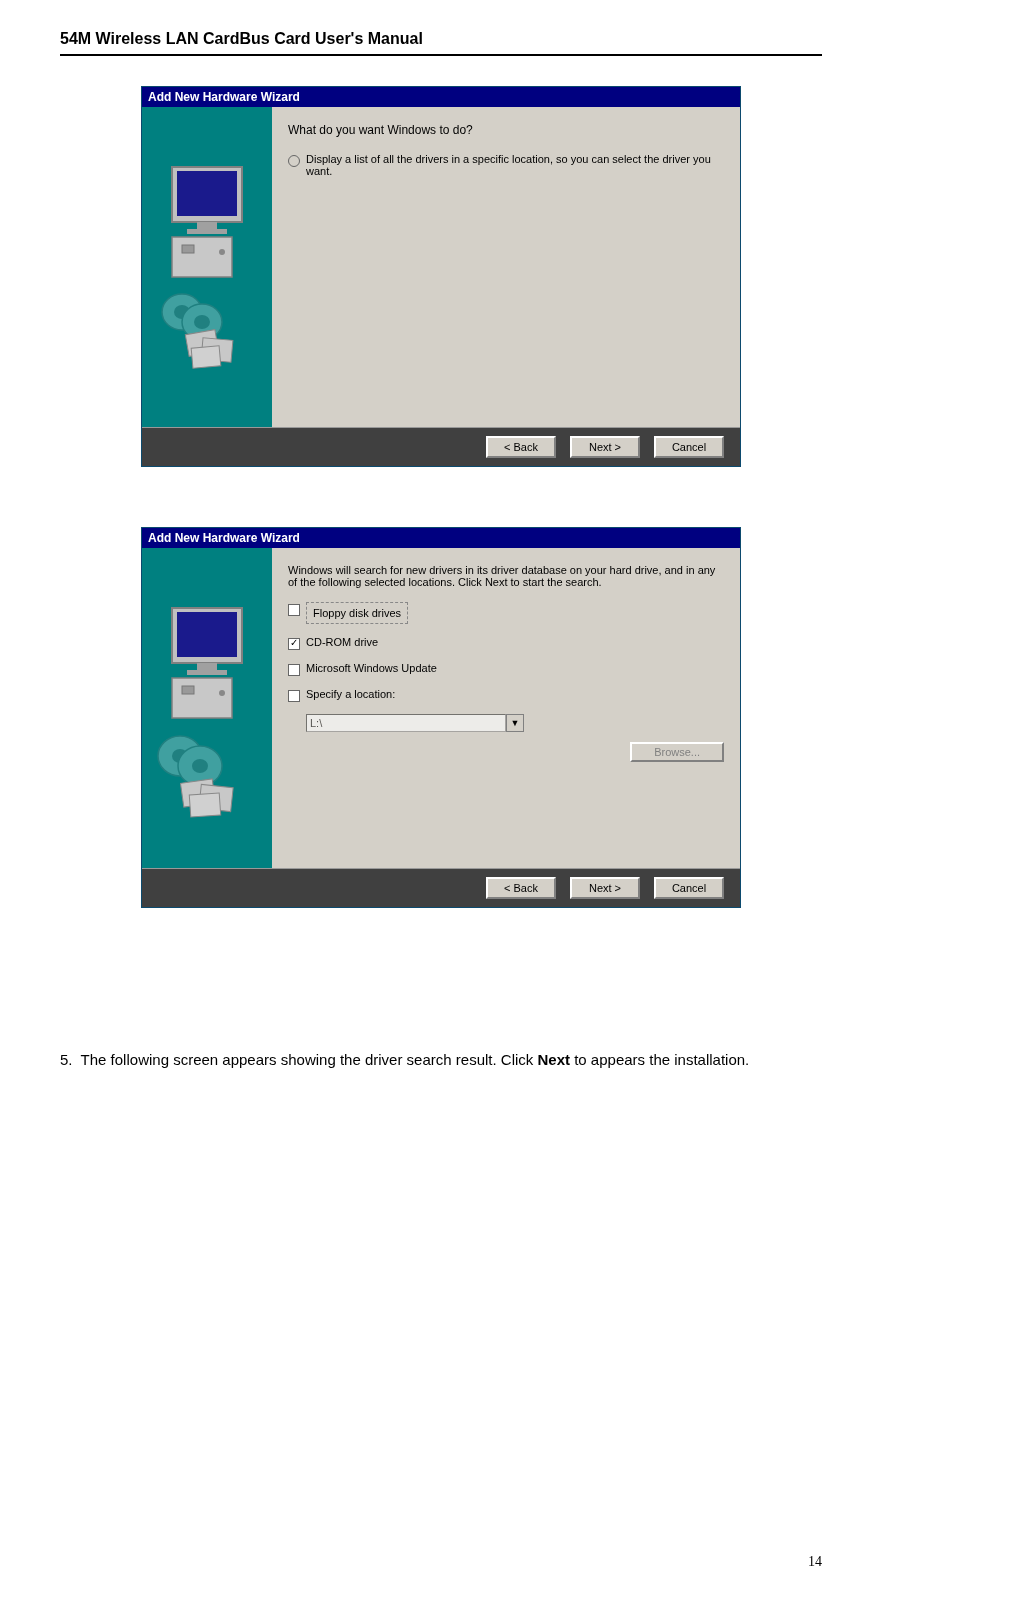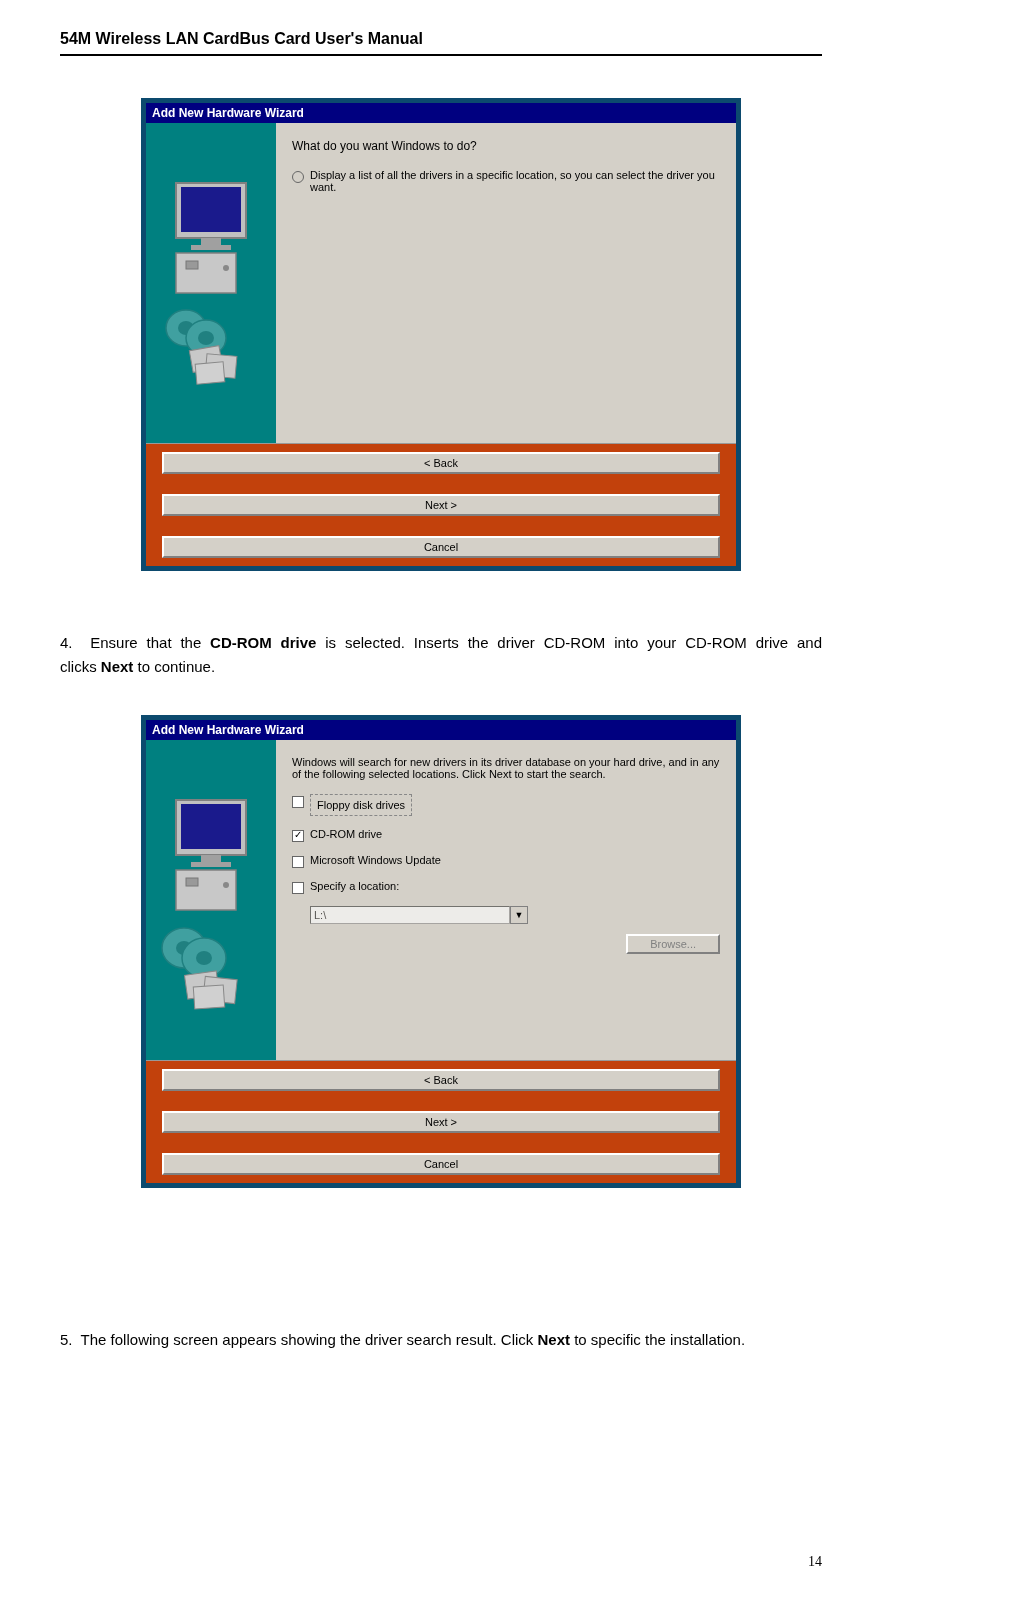--- a/index.html
+++ b/index.html
@@ -38,24 +38,24 @@
       line-height: 1.6;
       margin-bottom: 20px;
       text-align: justify;
     }
 
     .step-text b {
       font-weight: bold;
     }
 
     .wizard-screenshot {
-      border: 5px solid #0c4a6e;
+      border: 1px solid #0c4a6e;
       background: #c0c0c0;
       width: 600px;
-      margin: 12px auto 30px auto;
+      margin: 0 auto 30px auto;
       font-family: Arial, sans-serif;
       font-size: 12px;
     }
 
     .wizard-titlebar {
       background: #000080;
       color: #ffffff;
       padding: 3px 6px;
       font-size: 12px;
       font-weight: bold;
@@ -144,27 +144,26 @@
 
     .option-box {
       border: 1px dashed #888;
       padding: 4px 6px;
       font-size: 11px;
       background: #d4d0c8;
       display: inline-block;
     }
 
     .wizard-buttons {
-      background: #c2410c;
+      background: #404040;
       padding: 8px 16px;
       display: flex;
       justify-content: flex-end;
-      gap: 20px;
+      gap: 14px;
       border-top: 1px solid #999;
-      flex-direction: column;
     }
 
     .win-button {
       background: #d4d0c8;
       border: 2px solid;
       border-color: #ffffff #808080 #808080 #ffffff;
       padding: 3px 14px;
       font-size: 11px;
       font-family: Arial, sans-serif;
       cursor: pointer;
@@ -280,26 +279,20 @@
       </div>
 
       <div class="wizard-buttons">
         <button class="win-button">&lt; Back</button>
         <button class="win-button">Next &gt;</button>
         <button class="win-button">Cancel</button>
       </div>
     </div>
   </div>
 
-  <div class="section-step">
-    <p class="step-text">
-      <span>4.</span>&nbsp;
-      <span>Ensure that the</span>&nbsp;<b>CD-ROM drive</b>&nbsp;<span>is selected. Inserts the driver CD-ROM into your CD-ROM drive and clicks</span>&nbsp;<b>Next</b>&nbsp;<span>to continue.</span>
-    </p>
-  </div>
 
   <div class="wizard-container">
     <div class="wizard-screenshot">
       <div class="wizard-titlebar">
         <span>Add New Hardware Wizard</span>
       </div>
       <div class="wizard-body">
 
         <div class="wizard-left">
           <svg viewBox="0 0 110 220" width="110" height="270">
@@ -365,18 +358,18 @@
         <button class="win-button">Cancel</button>
       </div>
     </div>
   </div>
 
   <div style="height: 80px;"></div>
 
   <div class="section-step">
     <p class="step-text">
       <span>5.</span>&nbsp;
-      <span>The following screen appears showing the driver search result. Click</span>&nbsp;<b>Next</b>&nbsp;<span>to specific the installation.</span>
+      <span>The following screen appears showing the driver search result. Click</span>&nbsp;<b>Next</b>&nbsp;<span>to appears the installation.</span>
     </p>
   </div>
 
   <div class="page-number">14</div>
 </div>
 
 </body></html>

